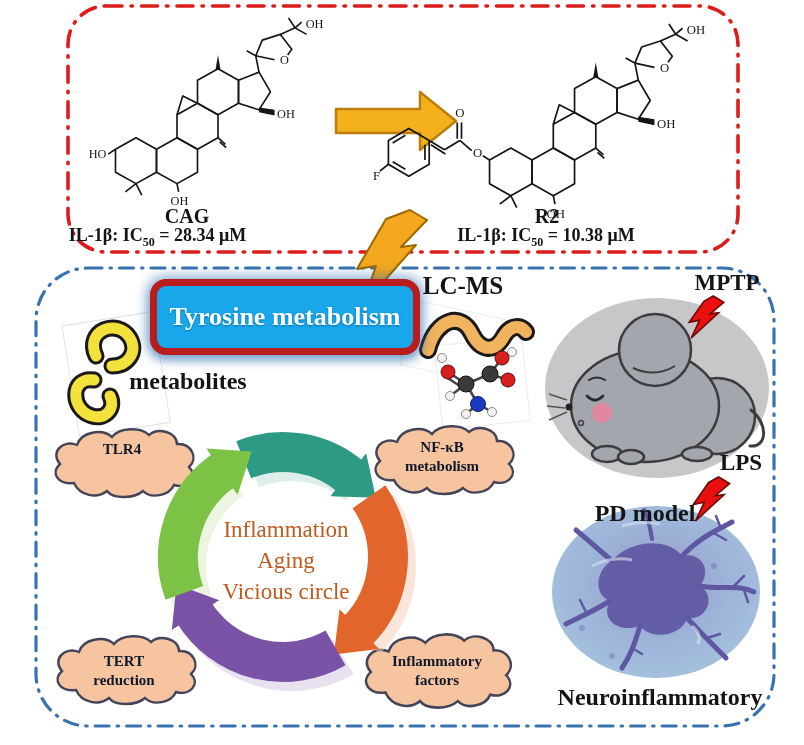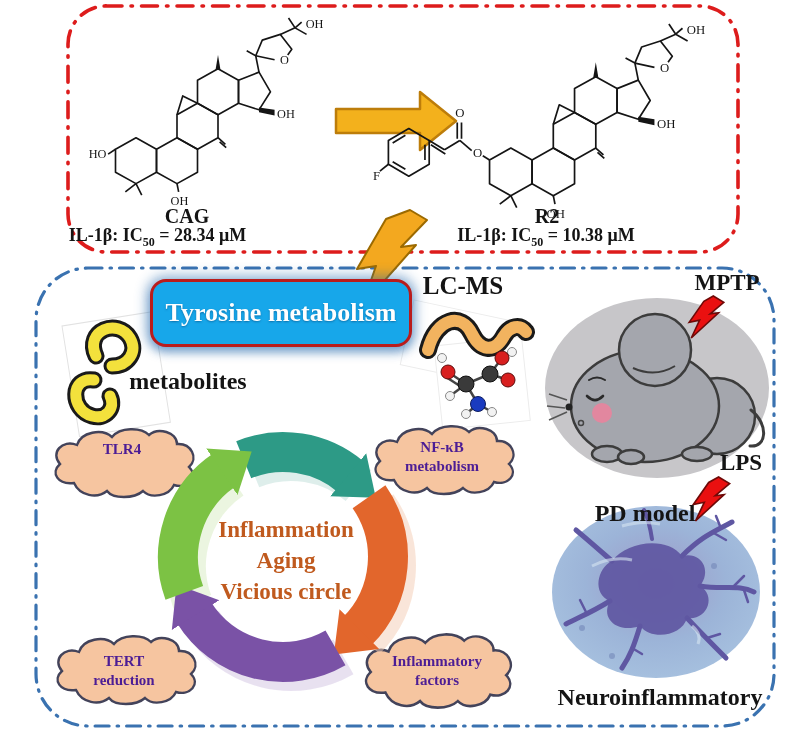--- a/index.html
+++ b/index.html
@@ -1,27 +1,27 @@
 <!DOCTYPE html>
 <html style="--red-border: #dd1c1c; --blue-border: #3a72b0; --tyrosine-fill: #17a7ea; --block-arrow: #f3b11c; --block-arrow-edge: #bd7d0a; --lightning-yellow: #f3a81f; --lightning-red: #ea1010; --cloud-fill: #f6c5a0; --cloud-edge: #43435a; --arrow-teal: #2d9a86; --arrow-orange: #e2662c; --arrow-purple: #7a52a6; --arrow-green: #7cc244; --center-text: #c05a1e; --metabolite-yellow: #f3e13c; --lcms-orange: #f2b35f; --mouse-gray: #c7c6c9; --mouse-body: #a4a6ad; --neuro-purple: #5f57a2;"><head>
 <meta charset="utf-8">
 <style>
   html,body{margin:0;padding:0;background:#fff;}
   .canvas{position:relative;width:804px;height:745px;background:#fff;overflow:hidden;
           font-family:"Liberation Serif","DejaVu Serif",serif;}
   .gfx{position:absolute;left:0;top:0;}
   .lbl{position:absolute;font-weight:bold;color:#141414;text-align:center;line-height:1.1;}
   .tybox{position:absolute;left:150px;top:279px;width:256px;height:62px;
-         background:var(--tyrosine-fill,#17a7ea);border:3px solid #b91c1c;border-radius:16px;
+         background:var(--tyrosine-fill,#17a7ea);border:7px solid #b91c1c;border-radius:16px;
          box-shadow:0 0 12px 4px rgba(30,100,170,.45),0 5px 9px rgba(30,100,170,.35);
          display:flex;align-items:center;justify-content:center;}
   .tybox span{color:#fff;font-weight:bold;font-size:26px;text-shadow:0 1px 2px rgba(0,60,110,.5);}
-  .cloud-txt{position:absolute;font-weight:bold;font-size:15px;line-height:19px;color:#4c1d95;text-align:center;}
+  .cloud-txt{position:absolute;font-weight:bold;font-size:15px;line-height:19px;color:#0f172a;text-align:center;}
   .center-cycle{position:absolute;left:193px;top:514px;width:186px;text-align:center;
-                font-weight:bold;font-size:23px;line-height:31px;color:var(--center-text,#c05a1e);}
+                font-weight:normal;font-size:23px;line-height:31px;color:var(--center-text,#c05a1e);}
   sub.ic{font-size:12px;}
 </style>
 </head>
 <body>
 
 <div class="canvas">
 
 <svg class="gfx" width="804" height="745" viewBox="0 0 804 745">
   <defs>
     <g id="tcore" fill="none" stroke="#151515" stroke-width="2" stroke-linejoin="round">

